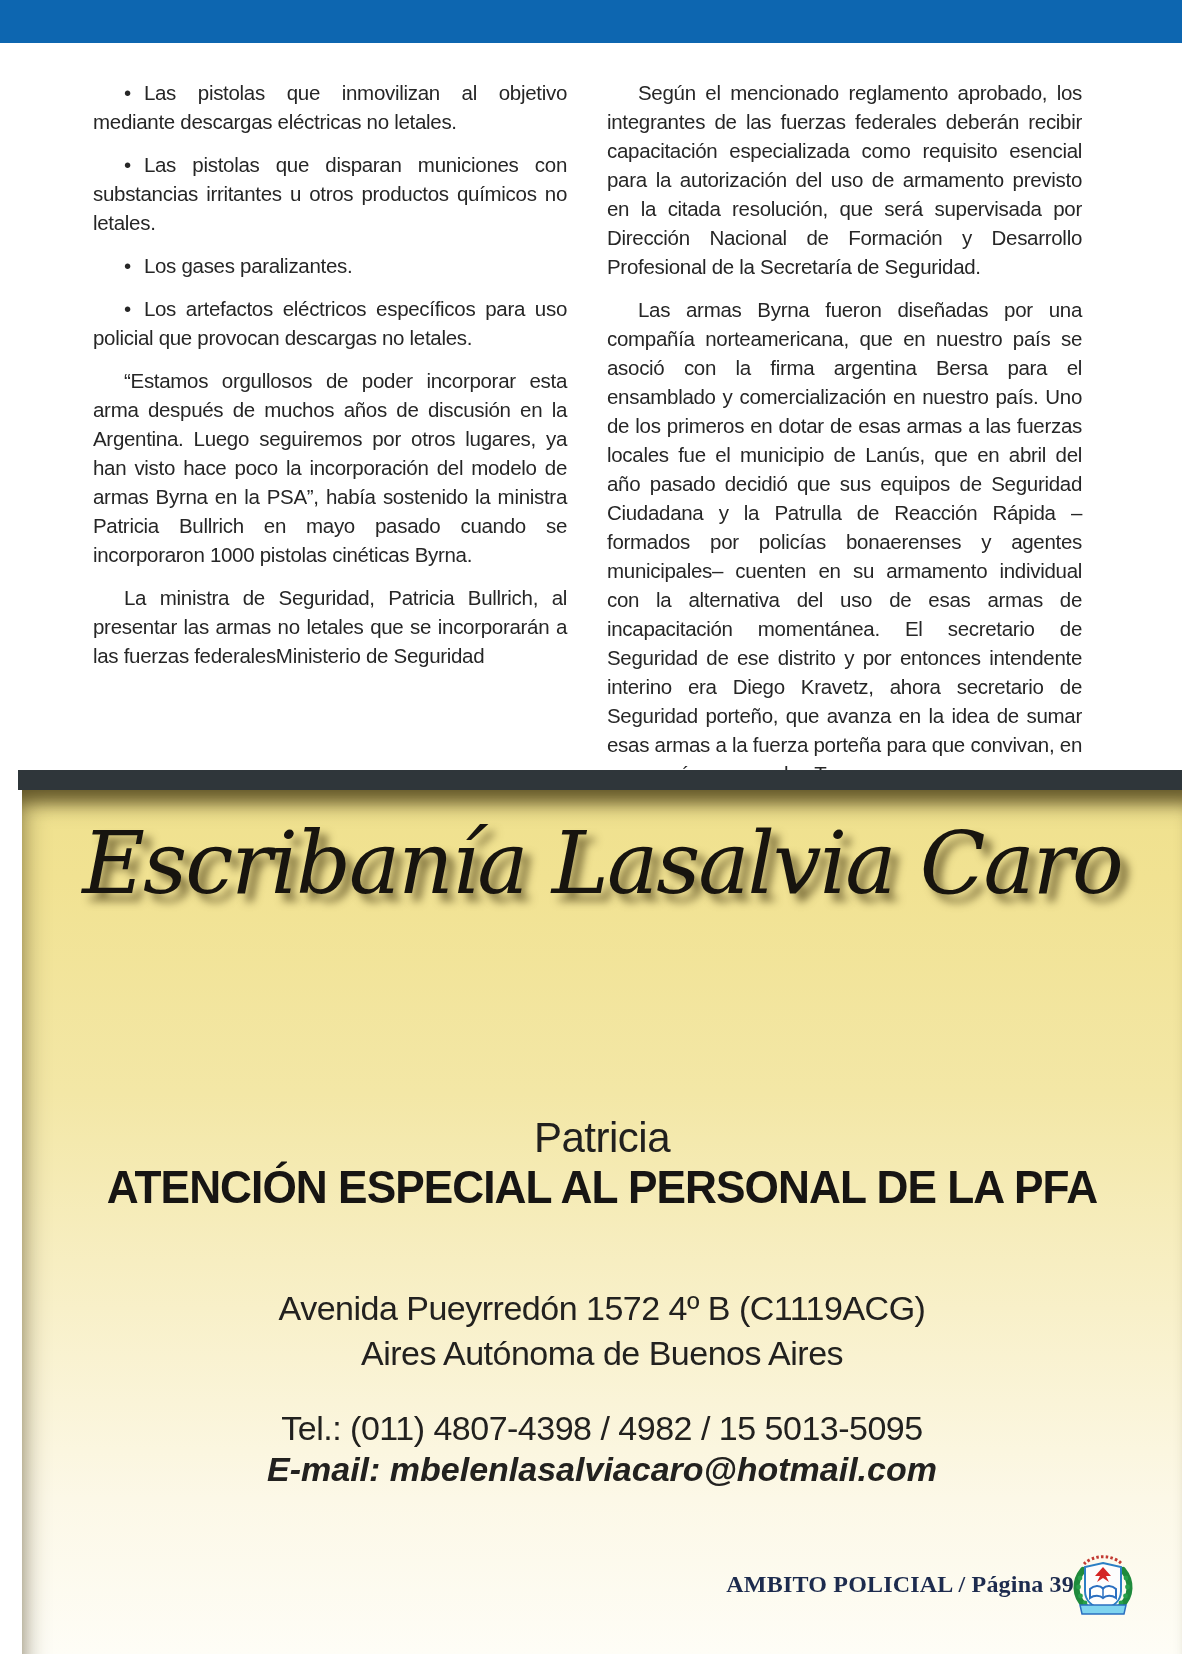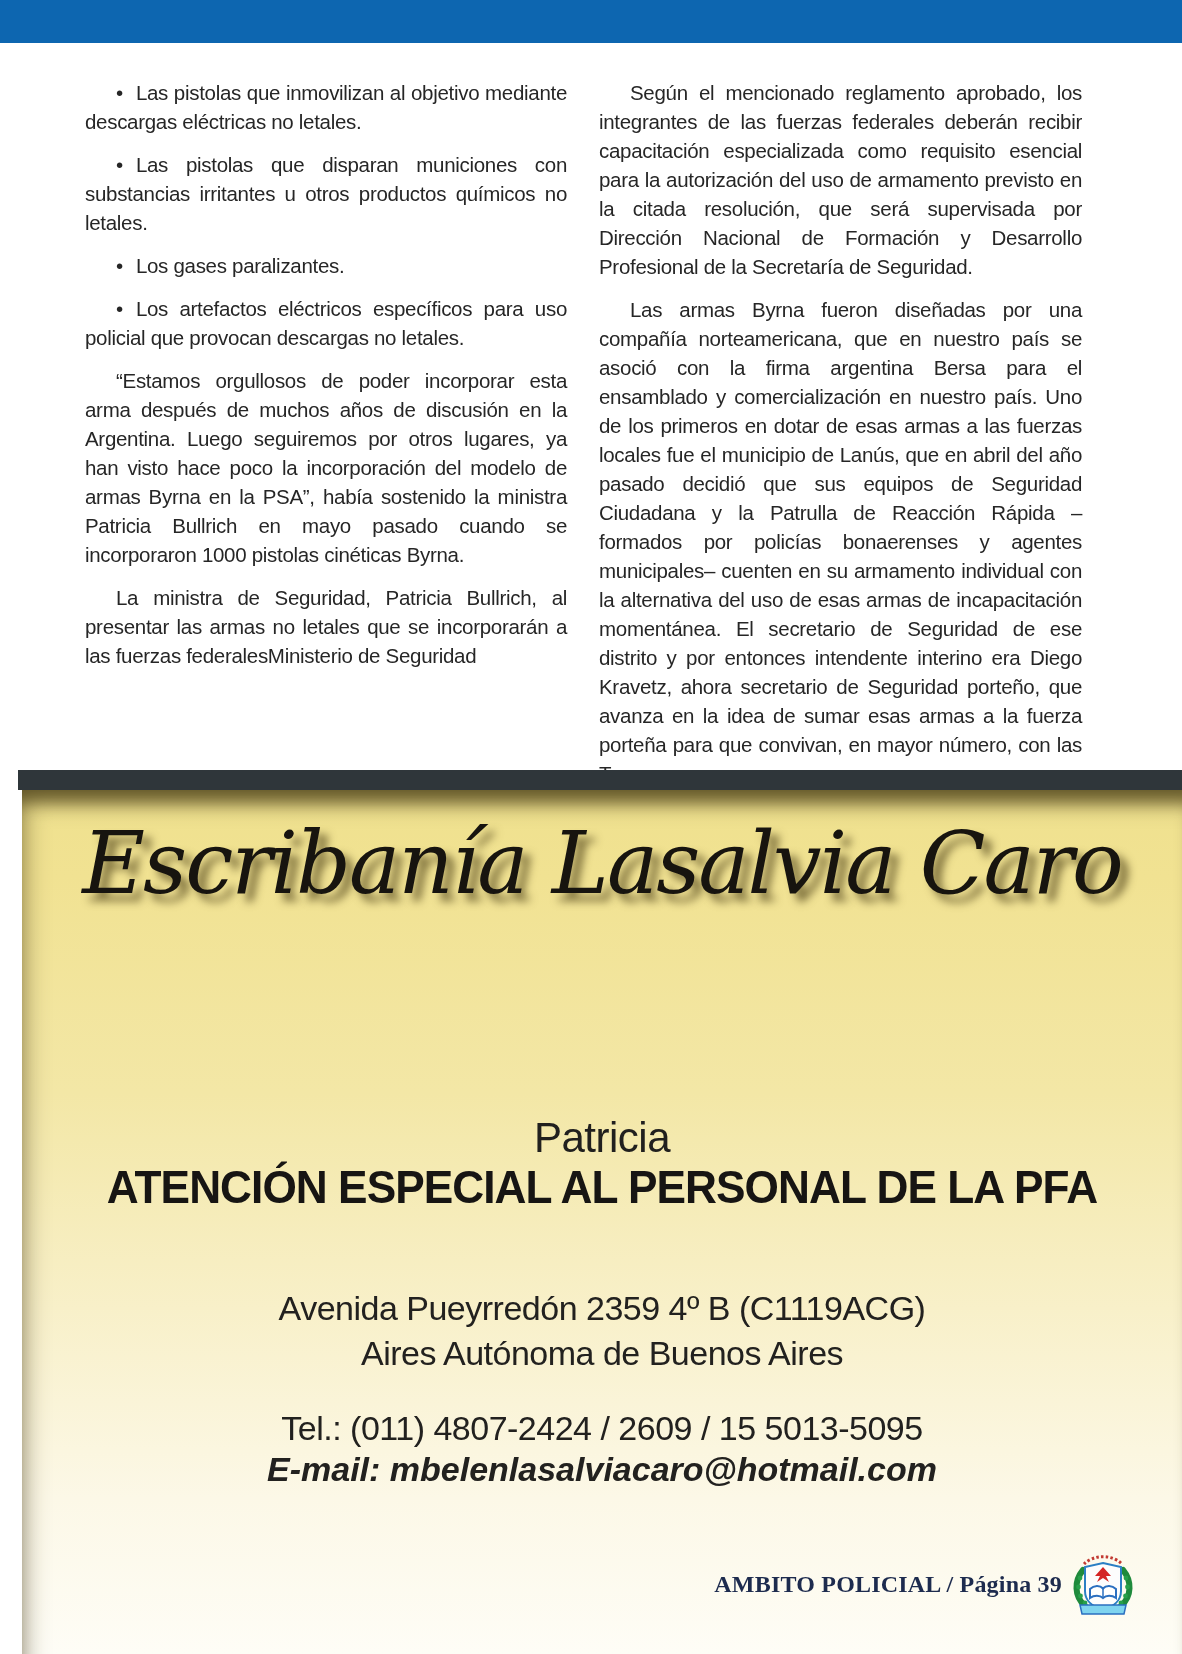--- a/index.html
+++ b/index.html
@@ -11,21 +11,21 @@
     position:absolute; left:0; top:0; width:1182px; height:43px;
     background:#0d66b0;
   }
   
   .col {
     position:absolute; top:78px; font-size:20.5px; line-height:29px;
     color:#262626; text-align:justify; letter-spacing:-0.3px;
   }
   .col-left  { left:85px;  width:482px; }
   .col-right { left:599px; width:483px; }
-  .col p { margin:0 0 14px 0; text-indent:31px; }
+  .col p { margin:0 0 14px 8px; text-indent:31px; }
   .bullet-mark { margin-right:13px; }
   
   .ad-topbar {
     position:absolute; left:18px; top:770px; width:1164px; height:20px;
     background:#2f363a;
   }
   .ad-box {
     position:absolute; left:22px; top:790px; width:1160px; height:864px;
     background:linear-gradient(180deg,#efe18e 0%, #f1e292 10%, #f3e7a6 35%,
                #f8f0c9 60%, #fcf8e7 82%, #fefdf6 100%);
@@ -43,21 +43,21 @@
     top:1159px; font-size:47px; font-weight:bold; color:#171513;
     letter-spacing:-1px; transform:scaleX(.94);
   }
   .ad-line  { font-size:34px; color:#22211f; letter-spacing:-0.5px; }
   .ad-line1 { top:1289px; }
   .ad-line2 { top:1334px; }
   .ad-phone { top:1409px; }
   .ad-email { top:1450px; font-style:italic; font-weight:bold; letter-spacing:0; }
   
   .footer-text {
-    position:absolute; top:1571px; left:4px; width:1058px; text-align:right;
+    position:absolute; top:1571px; left:16px; width:1058px; text-align:right;
     font-family:"Liberation Serif", serif; font-weight:bold; font-size:24px;
     color:#1d2b4e; letter-spacing:0.2px;
   }
   .footer-logo { position:absolute; left:1068px; top:1551px; width:70px; height:66px; }
 </style>
 </head>
 <body>
 
 <div>
 
@@ -75,23 +75,23 @@
   <div class="col col-right">
     <p>Según el mencionado reglamento aprobado, los integrantes de las fuerzas federales deberán recibir capacitación especializada como requisito esencial para la autorización del uso de armamento previsto en la citada resolución, que será supervisada por Dirección Nacional de Formación y Desarrollo Profesional de la Secretaría de Seguridad.</p>
     <p>Las armas Byrna fueron diseñadas por una compañía norteamericana, que en nuestro país se asoció con la firma argentina Bersa para el ensamblado y comercialización en nuestro país. Uno de los primeros en dotar de esas armas a las fuerzas locales fue el municipio de Lanús, que en abril del año pasado decidió que sus equipos de Seguridad Ciudadana y la Patrulla de Reacción Rápida –formados por policías bonaerenses y agentes municipales– cuenten en su armamento individual con la alternativa del uso de esas armas de incapacitación momentánea. El secretario de Seguridad de ese distrito y por entonces intendente interino era Diego Kravetz, ahora secretario de Seguridad porteño, que avanza en la idea de sumar esas armas a la fuerza porteña para que convivan, en mayor número, con las Taser.</p>
   </div>
 
   <div class="ad-topbar"></div>
   <div class="ad-box"></div>
   <div class="ad-center ad-title">Escribanía Lasalvia Caro</div>
   <div class="ad-center ad-role">Patricia</div>
   <div class="ad-center ad-headline">ATENCIÓN ESPECIAL AL PERSONAL DE LA PFA</div>
-  <div class="ad-center ad-line ad-line1">Avenida Pueyrredón 2359 4º B (C1119ACG)</div>
+  <div class="ad-center ad-line ad-line1">Avenida Pueyrredón 1572 4º B (C1119ACG)</div>
   <div class="ad-center ad-line ad-line2">Aires Autónoma de Buenos Aires</div>
-  <div class="ad-center ad-line ad-phone">Tel.: (011) 4807-2424 / 2609 / 15 5013-5095</div>
+  <div class="ad-center ad-line ad-phone">Tel.: (011) 4807-4398 / 4982 / 15 5013-5095</div>
   <div class="ad-center ad-line ad-email">E-mail: mbelenlasalviacaro@hotmail.com</div>
 
   <div class="footer-text">AMBITO POLICIAL / Página 39</div>
   <svg class="footer-logo" viewBox="0 0 70 66" xmlns="http://www.w3.org/2000/svg">
     <path d="M16,13 A25,21 0 0 1 54,13" fill="none" stroke="#c23a32" stroke-width="3" stroke-dasharray="2.5,2.2"></path>
     <path d="M15,19 C6,30 6,45 17,55" fill="none" stroke="#1f8a3c" stroke-width="6" stroke-linecap="round"></path>
     <path d="M55,19 C64,30 64,45 53,55" fill="none" stroke="#1f8a3c" stroke-width="6" stroke-linecap="round"></path>
     <circle cx="12" cy="27" r="2.4" fill="#27a04a"></circle>
       <circle cx="10.5" cy="36" r="2.4" fill="#27a04a"></circle>
       <circle cx="12.5" cy="45" r="2.4" fill="#27a04a"></circle>

